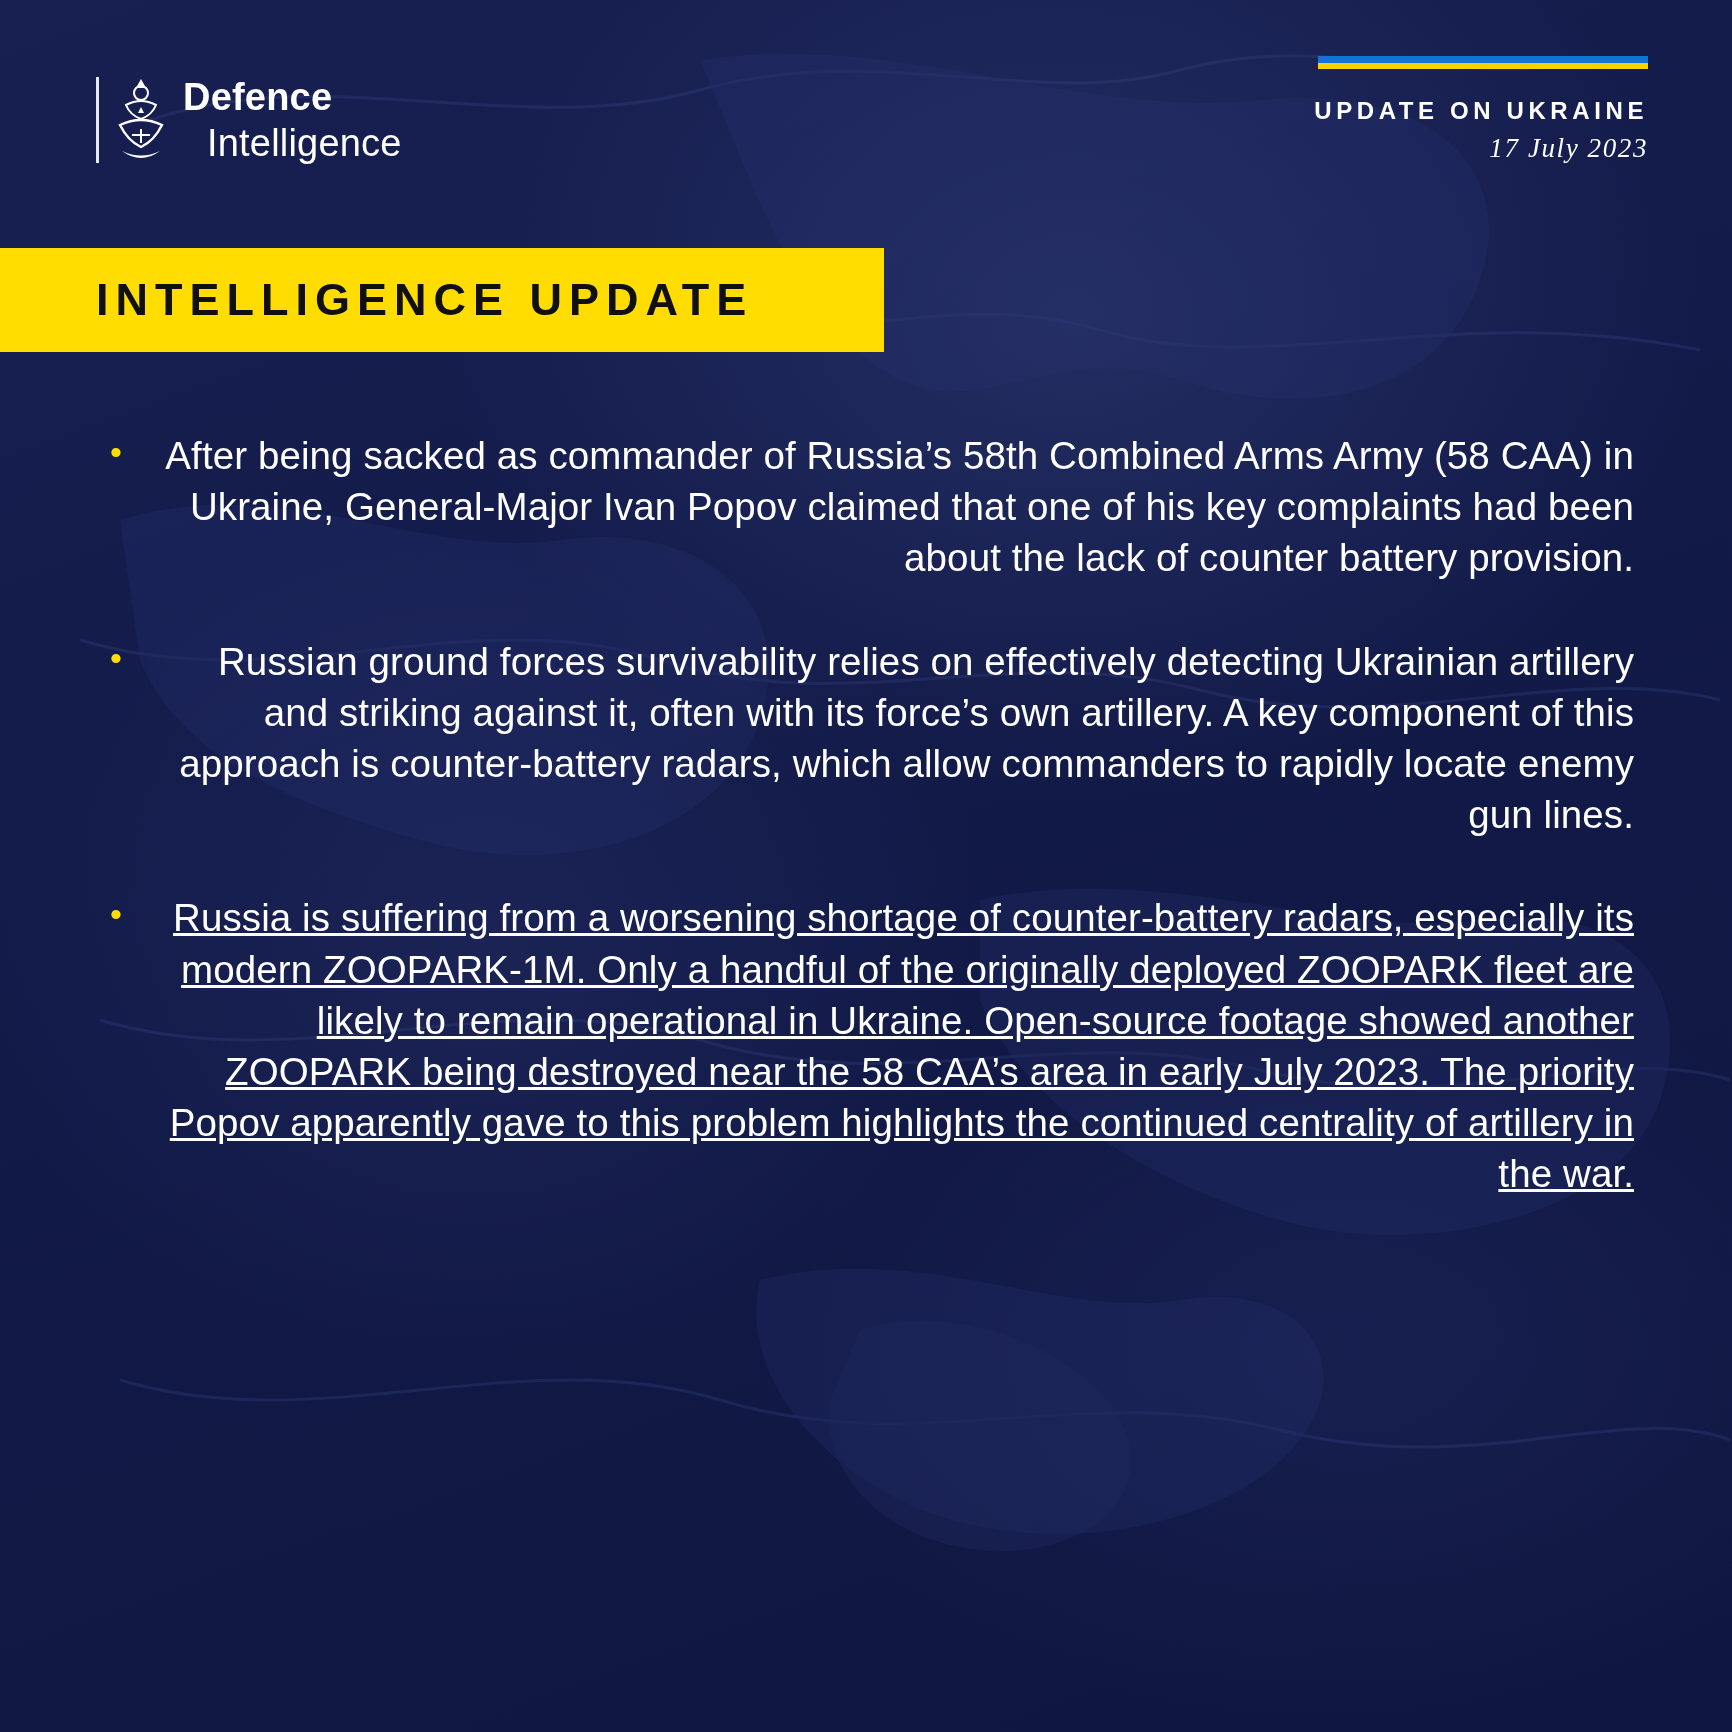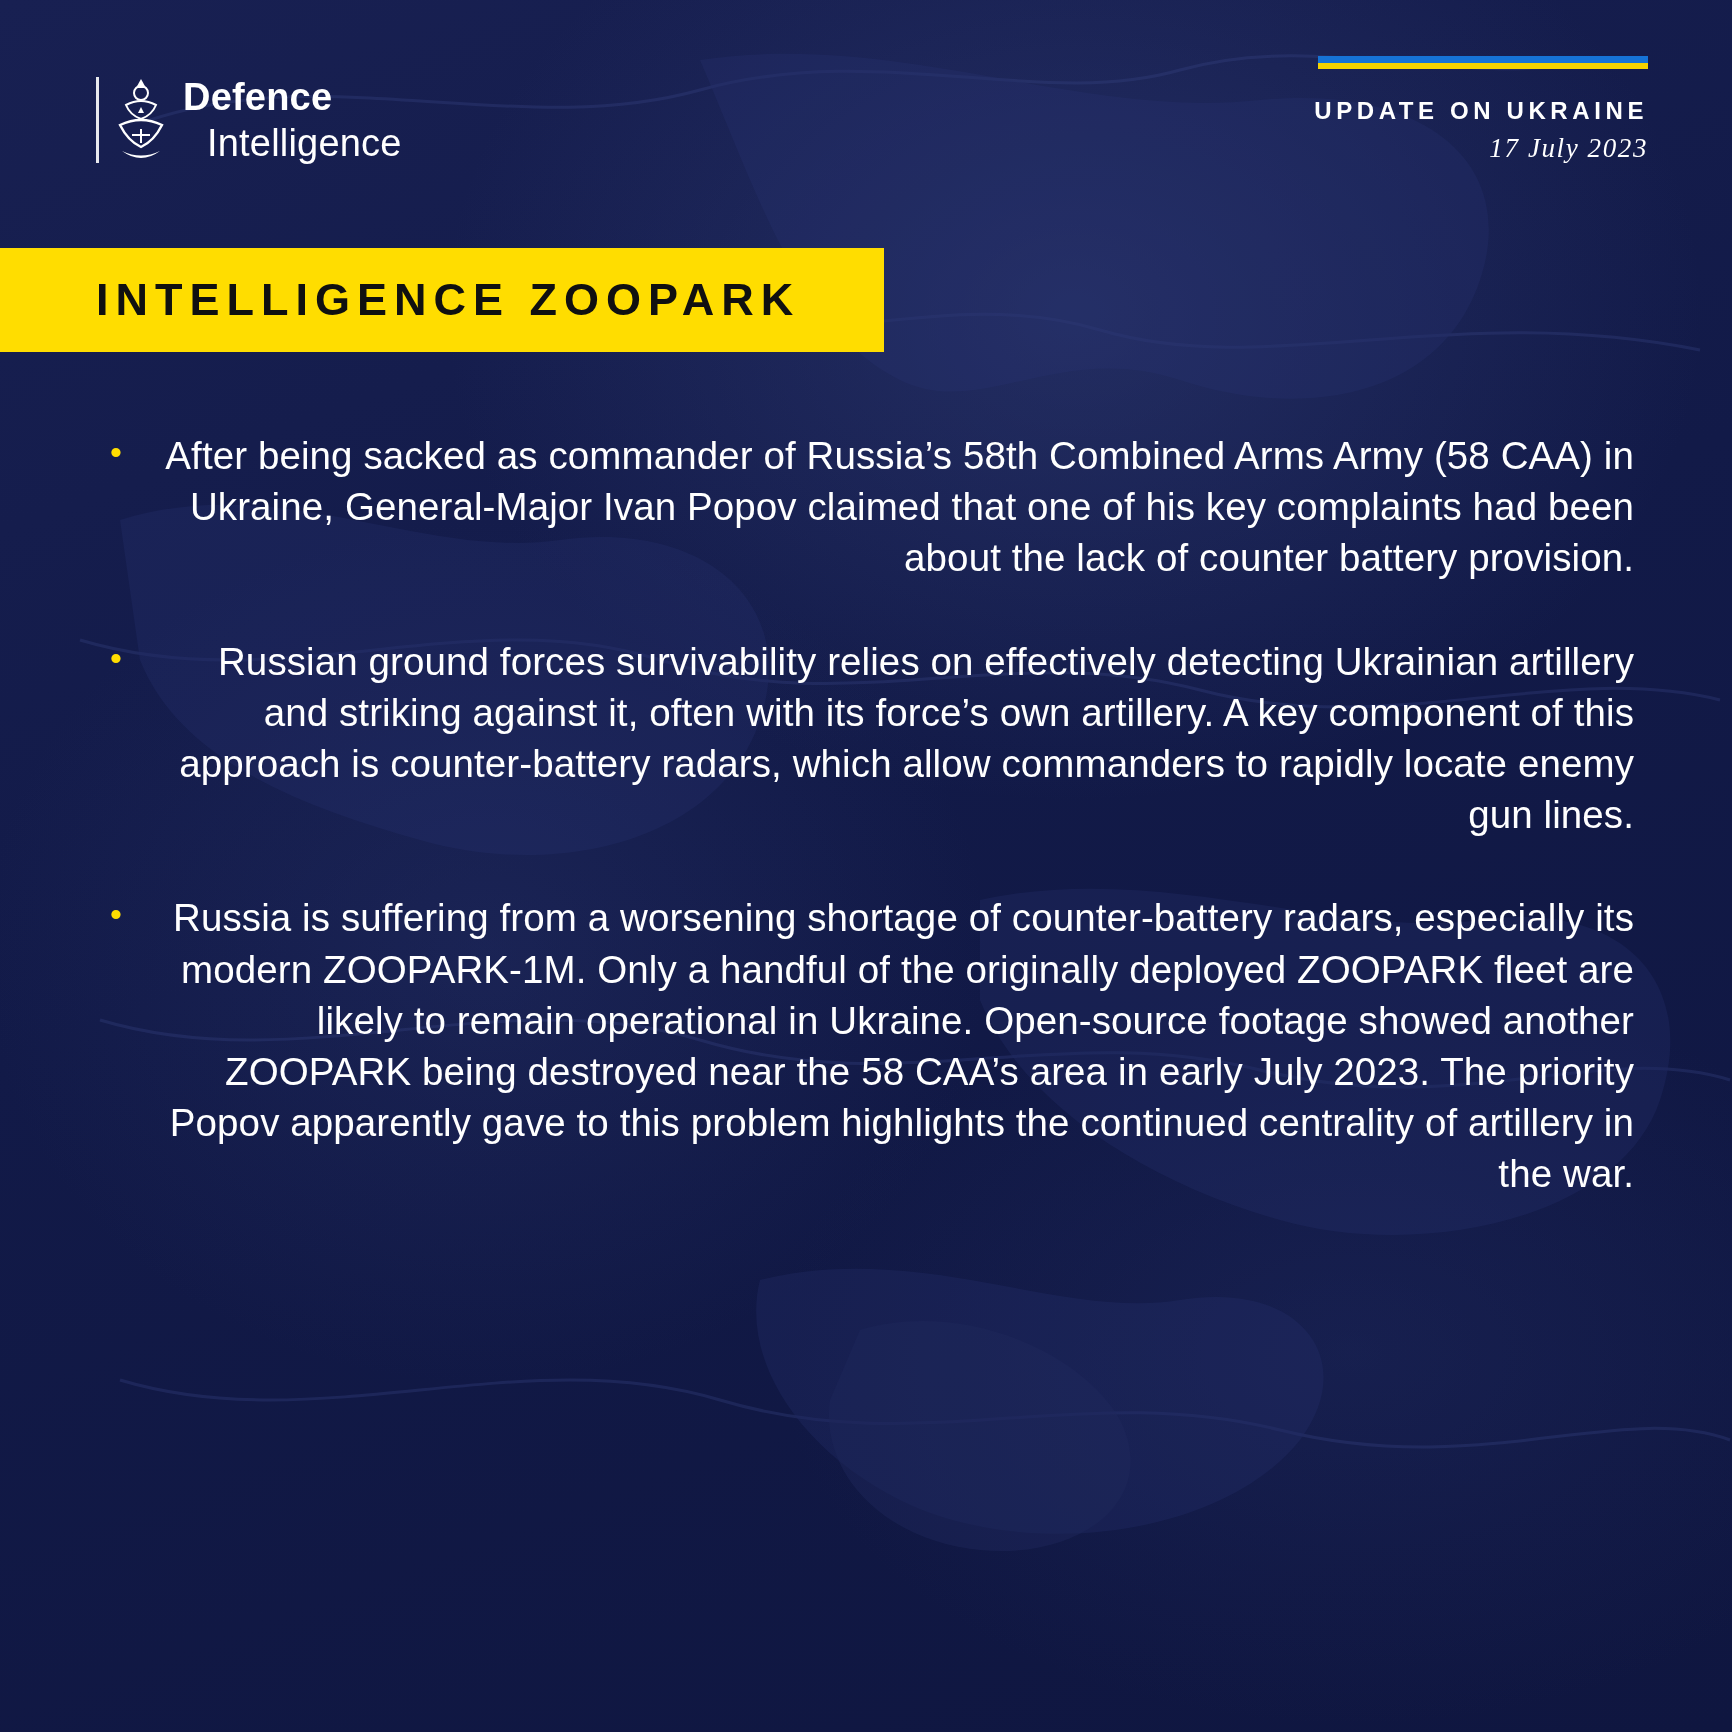--- a/index.html
+++ b/index.html
@@ -136,21 +136,21 @@
   ul.bullets li {
     position: relative;
     padding-left: 56px;
     color: #ffffff;
     font-size: 38.5px;
     line-height: 1.33;
     letter-spacing: 0.1px;
     margin-bottom: 52px;
     font-weight: 300;
   }
-  ul.bullets li:last-child { margin-bottom: 0; }
+  ul.bullets li:last-child { margin-bottom: 0; text-decoration: underline; }
   ul.bullets li::before {
     content: "\2022";
     position: absolute;
     left: 14px;
     top: -2px;
     color: #ffdd00;
     font-size: 34px;
     line-height: 1.45;
   }
 </style>
@@ -204,21 +204,21 @@
 
     <div class="update-block">
       <div class="flagbar"></div>
       <div class="update-title">UPDATE ON UKRAINE</div>
       <div class="update-date">17 July 2023</div>
     </div>
 
   </div>
 
   <div class="banner">
-    <div class="banner-text">INTELLIGENCE ZOOPARK</div>
+    <div class="banner-text">INTELLIGENCE UPDATE</div>
   </div>
 
   <div class="content">
     <ul class="bullets">
       <li>After being sacked as commander of Russia’s 58th Combined Arms Army (58 CAA) in Ukraine, General-Major Ivan Popov claimed that one of his key complaints had been about the lack of counter battery provision.</li>
       <li>Russian ground forces survivability relies on effectively detecting Ukrainian artillery and striking against it, often with its force’s own artillery. A key component of this approach is counter-battery radars, which allow commanders to rapidly locate enemy gun lines.</li>
       <li>Russia is suffering from a worsening shortage of counter-battery radars, especially its modern ZOOPARK-1M. Only a handful of the originally deployed ZOOPARK fleet are likely to remain operational in Ukraine. Open-source footage showed another ZOOPARK being destroyed near the 58 CAA’s area in early July 2023. The priority Popov apparently gave to this problem highlights the continued centrality of artillery in the war.</li>
     </ul>
   </div>
 

